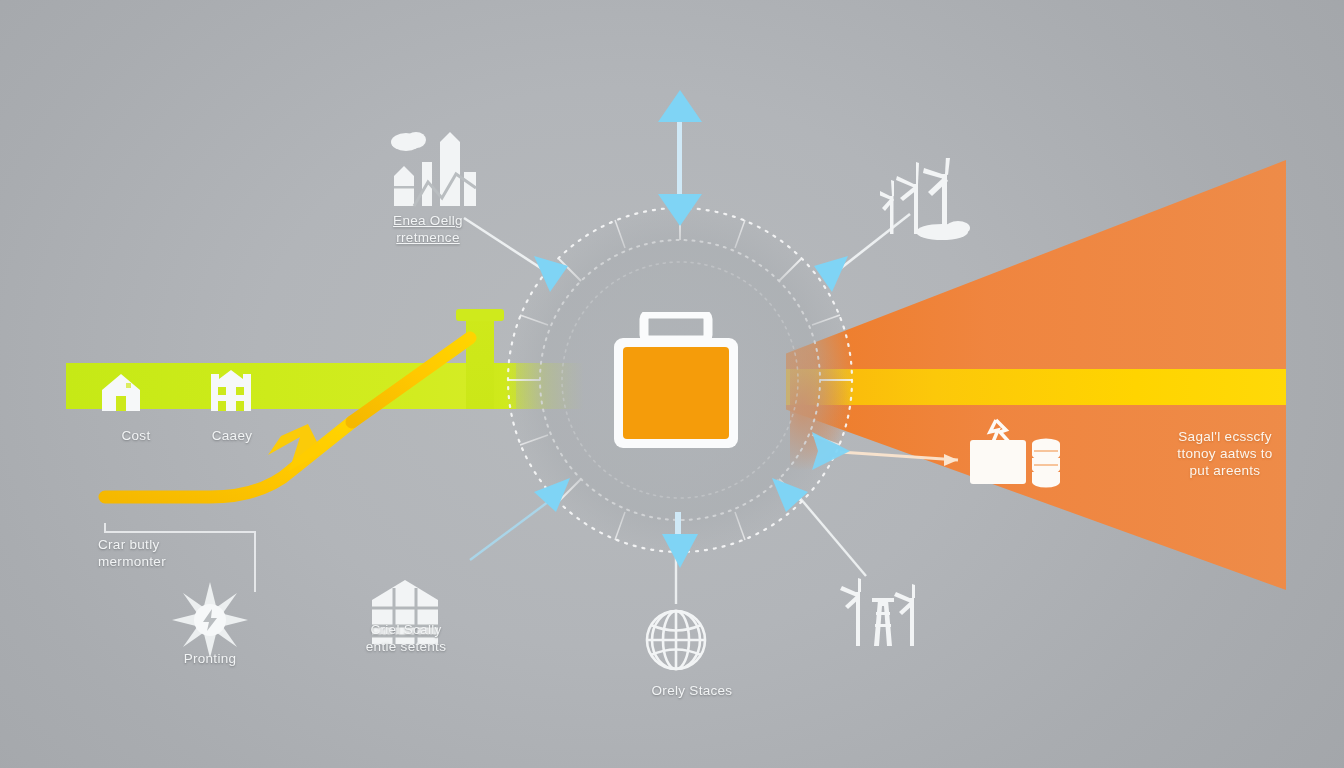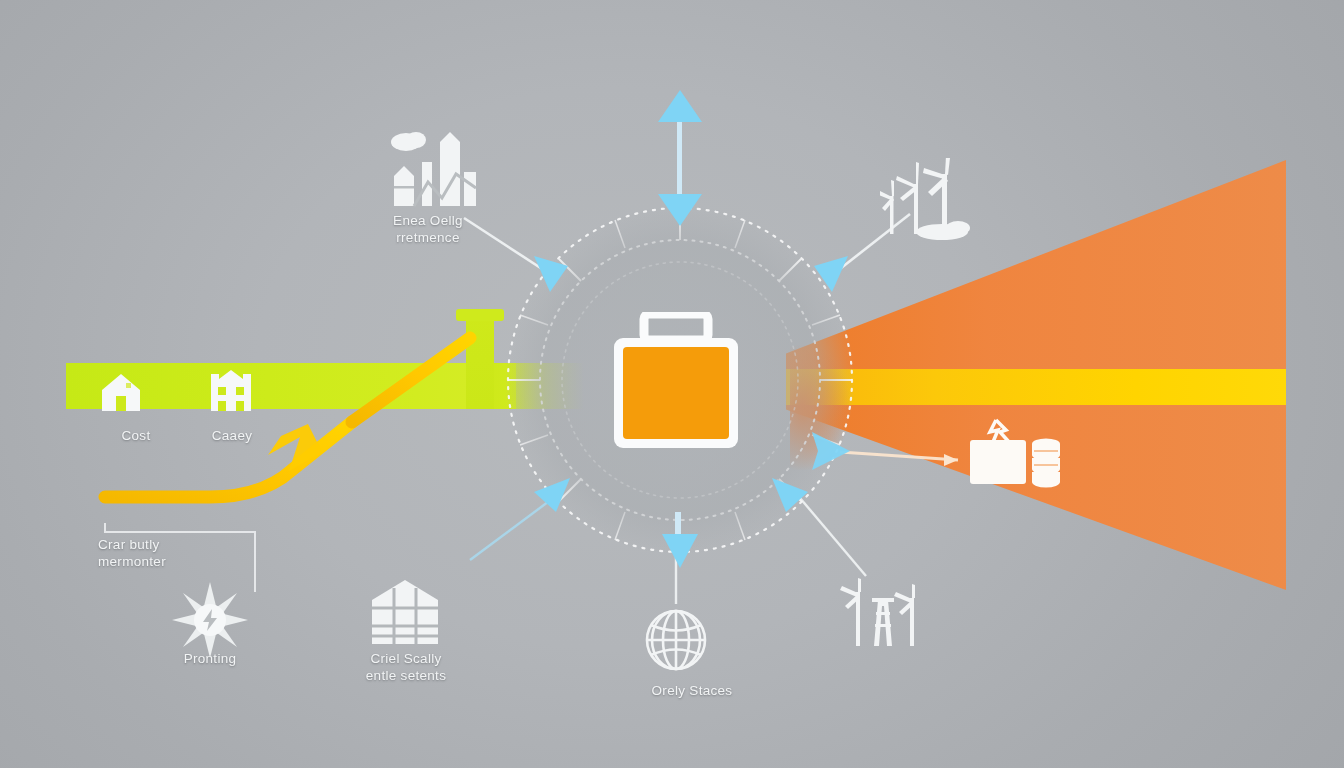--- a/index.html
+++ b/index.html
@@ -252,21 +252,21 @@
       <ellipse cx="18" cy="14" rx="15" ry="9" fill="#f2f4f5"></ellipse>
       <ellipse cx="28" cy="12" rx="10" ry="8" fill="#f2f4f5"></ellipse>
       <path d="M6 78 L6 48 L16 38 L26 48 L26 78 Z" fill="#f2f4f5"></path>
       <path d="M34 78 L34 34 L44 34 L44 78 Z" fill="#f2f4f5"></path>
       <path d="M52 78 L52 14 L62 4 L72 14 L72 78 Z" fill="#f2f4f5"></path>
       <path d="M76 78 L76 44 L88 44 L88 78 Z" fill="#f2f4f5"></path>
       <path d="M26 78 L40 54 L54 70 L68 46 L88 60" stroke="#b9bdc0" stroke-width="3" fill="none"></path>
       <rect x="6" y="58" width="20" height="2.5" fill="#b9bdc0"></rect>
     </svg>
   </div>
-  <div class="lbl" style="left:368px; top:212px; width:120px;">Enea Oellg
+  <div class="lbl" style="left:368px; top:212px; width:120px;text-decoration:underline;">Enea Oellg
 rretmence</div>
 
   <div class="icon" style="left:880px; top:158px;">
     <svg width="106" height="82" viewBox="0 0 106 82">
       <g fill="#f2f4f5">
         <rect x="34" y="26" width="4" height="50"></rect>
         <path d="M36 26 L36 4 L39 5 L38 26 Z"></path>
         <path d="M36 27 L17 18 L16 22 L35 30 Z"></path>
         <path d="M36 27 L20 40 L23 43 L38 31 Z"></path>
         <rect x="62" y="16" width="5" height="60"></rect>
@@ -309,21 +309,21 @@
       <path d="M4 22 L37 2 L70 22 L70 66 L4 66 Z" fill="#f2f4f5"></path>
       <g stroke="#b3b7ba" stroke-width="3" fill="none">
         <line x1="26" y1="10" x2="26" y2="66"></line>
         <line x1="48" y1="10" x2="48" y2="66"></line>
         <line x1="4" y1="30" x2="70" y2="30"></line>
         <line x1="4" y1="48" x2="70" y2="48"></line>
         <line x1="4" y1="58" x2="70" y2="58"></line>
       </g>
     </svg>
   </div>
-  <div class="lbl" style="left:344px; top:650px; width:124px;text-align:center;">Criel Scally
+  <div class="lbl" style="left:344px; top:621px; width:124px;text-align:center;">Criel Scally
 entle setents</div>
 
   <div class="icon" style="left:644px; top:608px;">
     <svg width="64" height="64" viewBox="0 0 64 64">
       <g fill="none" stroke="#f2f4f5" stroke-width="2.6">
         <circle cx="32" cy="32" r="29"></circle>
         <ellipse cx="32" cy="32" rx="13" ry="29"></ellipse>
         <ellipse cx="32" cy="32" rx="24" ry="29"></ellipse>
         <line x1="3" y1="32" x2="61" y2="32"></line>
         <path d="M7 17 Q32 28 57 17"></path>
@@ -367,14 +367,17 @@
         <rect x="66" y="54" width="28" height="10"></rect>
         <ellipse cx="80" cy="64" rx="14" ry="5.5"></ellipse>
       </g>
       <g stroke="#f0842f" stroke-width="2" opacity=".45">
         <line x1="68" y1="33" x2="92" y2="33"></line>
         <line x1="68" y1="47" x2="92" y2="47"></line>
       </g>
     </svg>
   </div>
 
+  <div class="lbl on-orange" style="left:1158px; top:428px; width:134px;">Sagal'l ecsscfy
+ttonoy aatws to
+put areents</div>
 
 </div>
 
 </body></html>

